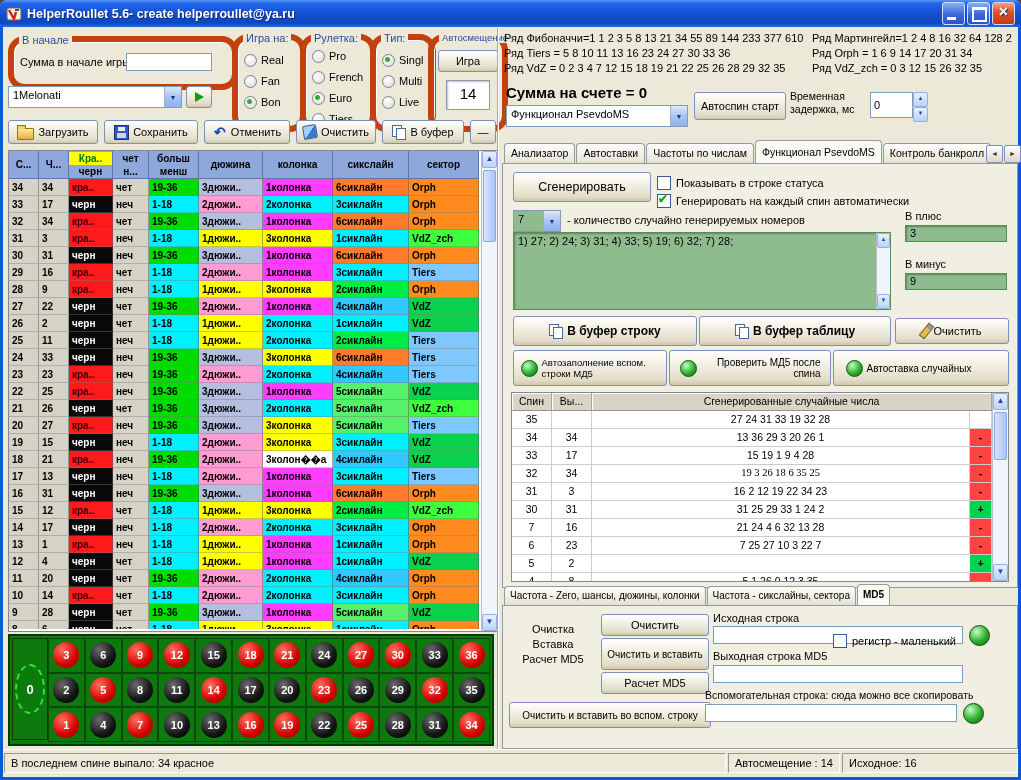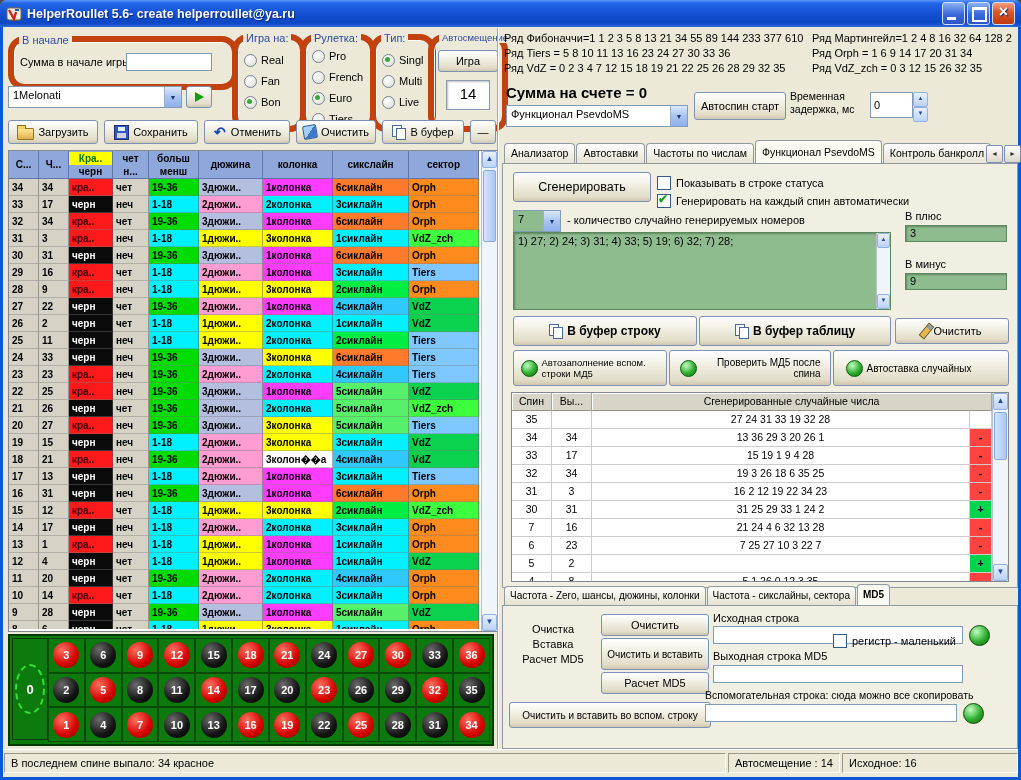--- a/index.html
+++ b/index.html
@@ -824,21 +824,21 @@
             </div>
             <div class="gt-row">
               <div class="gc" style="width: 40px;">33</div>
               <div class="gc" style="width: 40px;">17</div>
               <div class="gc" style="flex: 1 1 0%; width: auto;">15 19 1 9 4 28</div>
               <div class="gc res-minus" style="width: 22px;">-</div>
             </div>
             <div class="gt-row">
               <div class="gc" style="width: 40px;">32</div>
               <div class="gc" style="width: 40px;">34</div>
-              <div class="gc" style="flex: 1 1 0%; width: auto;">19 3 26 18 6 35 25</div>
+              <div class="gc" style="flex: 1 1 0%; width: auto; font-family: Liberation Serif, serif;">19 3 26 18 6 35 25</div>
               <div class="gc res-minus" style="width: 22px;">-</div>
             </div>
             <div class="gt-row">
               <div class="gc" style="width: 40px;">31</div>
               <div class="gc" style="width: 40px;">3</div>
               <div class="gc" style="flex: 1 1 0%; width: auto;">16 2 12 19 22 34 23</div>
               <div class="gc res-minus" style="width: 22px;">-</div>
             </div>
             <div class="gt-row">
               <div class="gc" style="width: 40px;">30</div>

